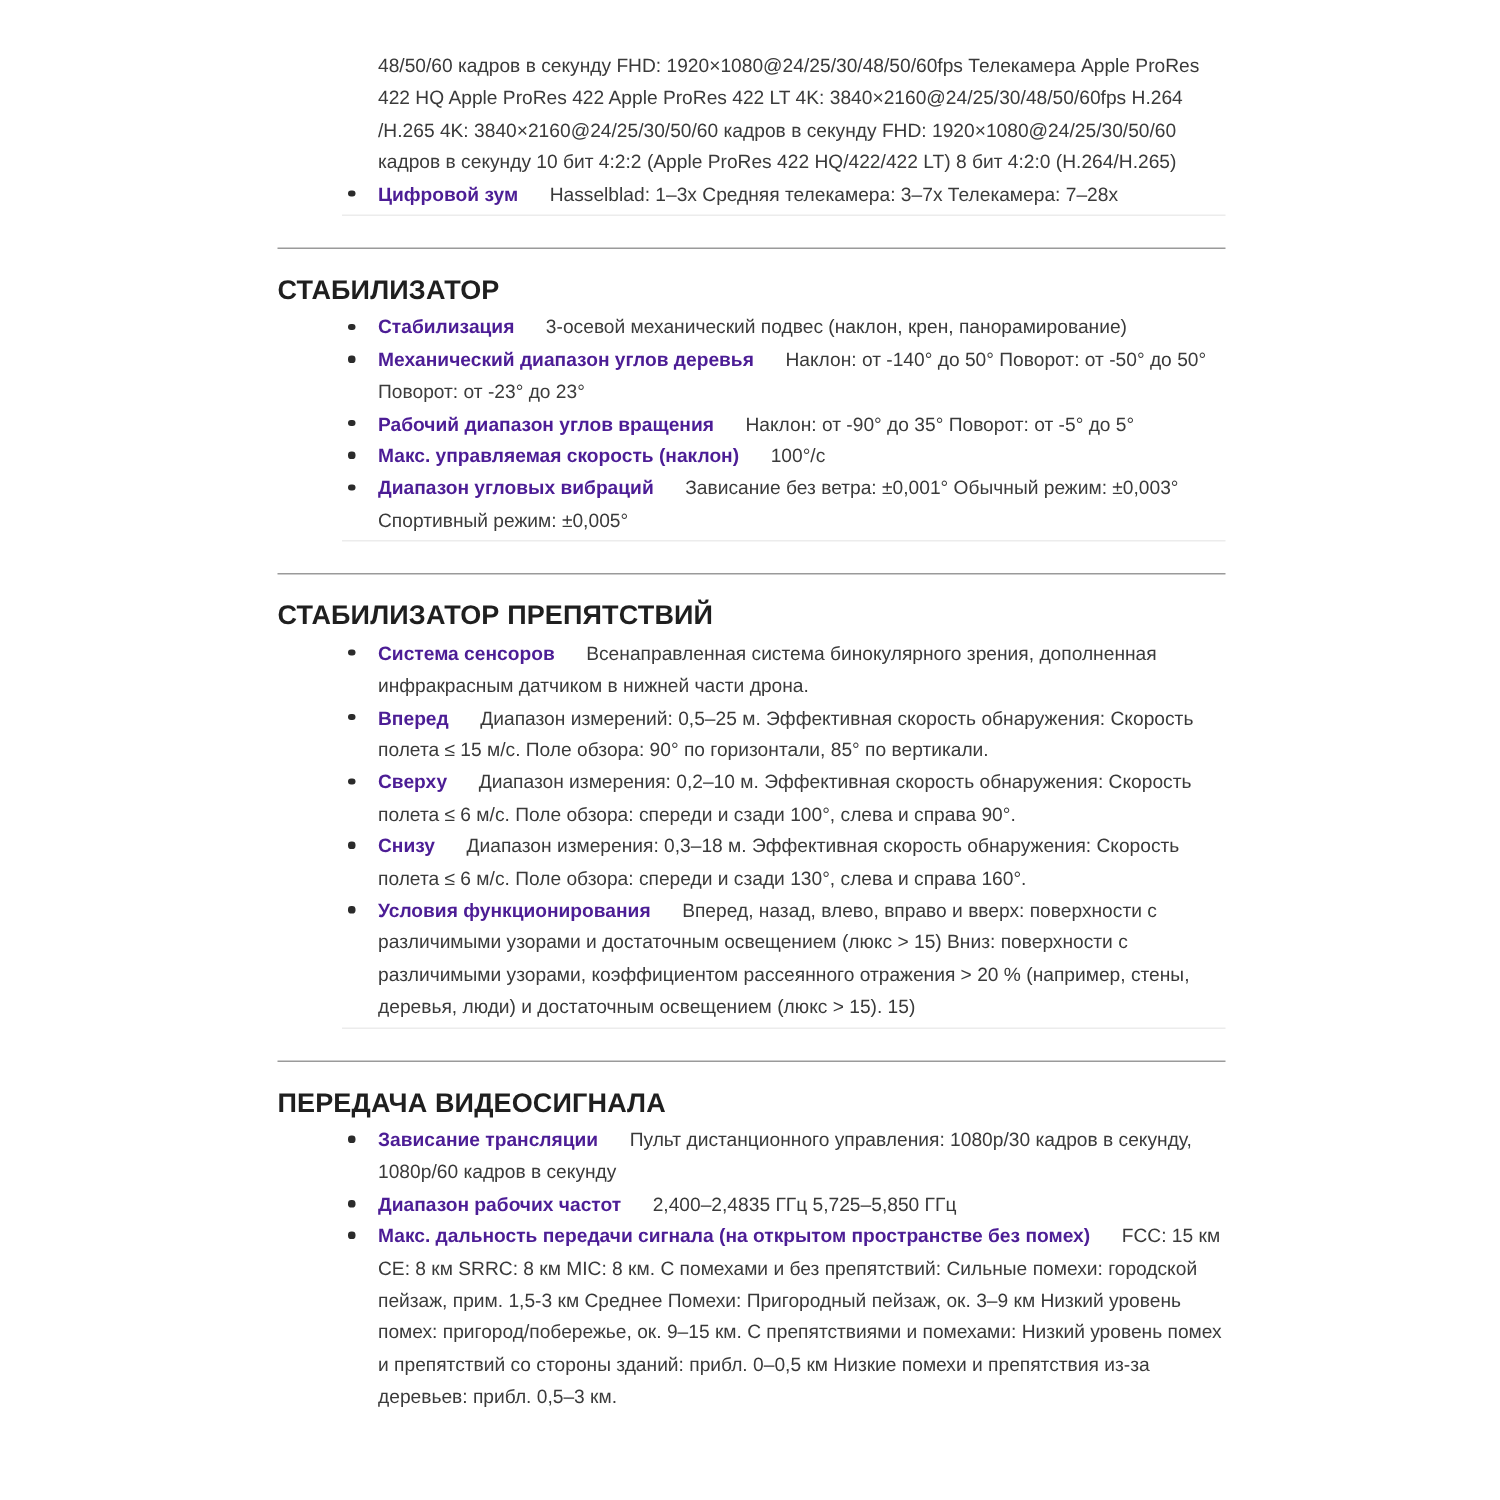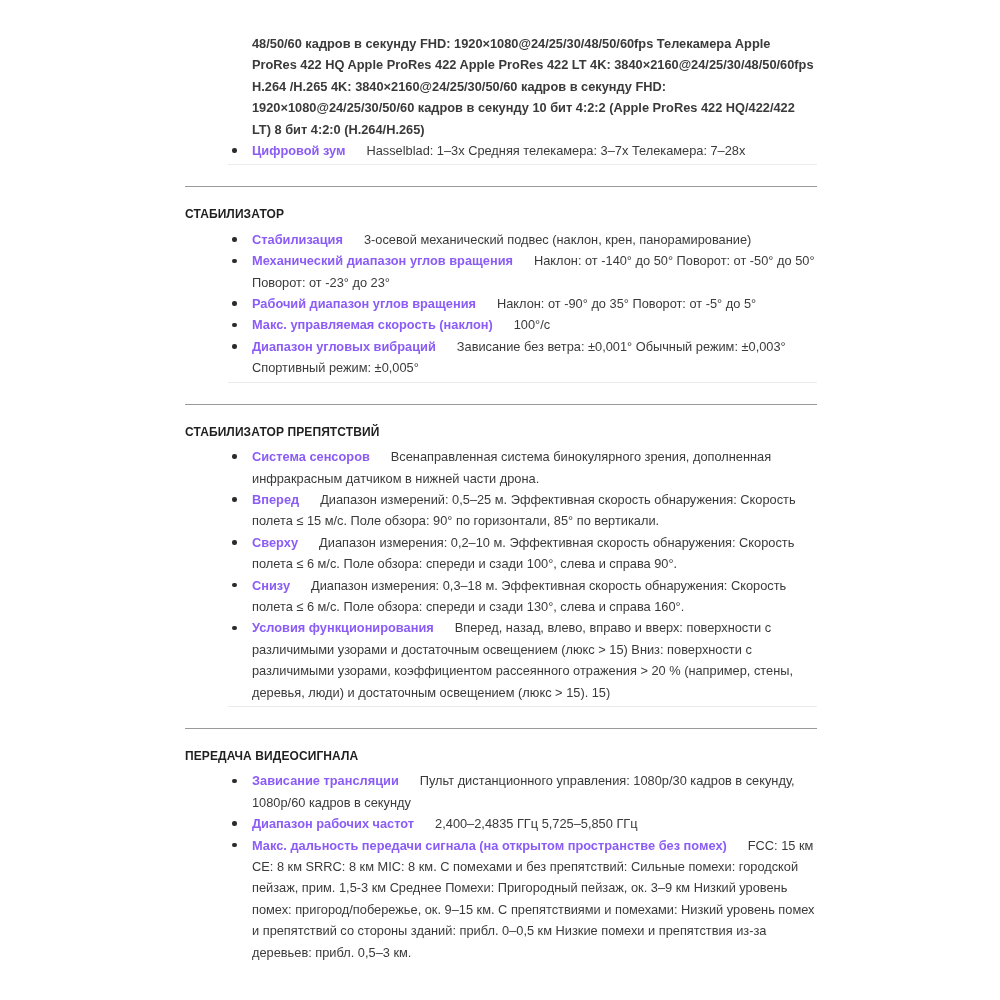--- a/index.html
+++ b/index.html
@@ -22,21 +22,20 @@
     position: absolute;
     left: 185px;
     top: 33px;
     width: 632px;
     font-size: 12.8px;
     line-height: 21.4px;
   }
   .continuation {
     margin: 0 0 0 67px;
     text-align: left;
-    font-weight: bold;
   }
   .spec-list {
     list-style: none;
     margin: 0;
     padding: 0;
   }
   .spec-item {
     position: relative;
     padding-left: 67px;
   }
@@ -44,36 +43,36 @@
     position: absolute;
     left: 47px;
     top: 8.3px;
     width: 4.5px;
     height: 4.5px;
     border-radius: 50%;
     background: #2b2b2b;
   }
   .spec-item .label {
     font-weight: bold;
-    color: #8b5cf6;
+    color: #4c1d95;
     margin-right: 21px;
   }
   .spec-item .label:empty { margin-right: 0; }
   .section-endline {
     border: 0;
     border-top: 1px solid #ececec;
     margin: 3px 0 0 43px;
   }
   .divider {
     border: 0;
     border-top: 1px solid #9a9a9a;
     margin: 21px 0 0 0;
   }
   .section-title {
-    font-size: 12px;
+    font-size: 18px;
     font-weight: bold;
     color: #1f1f1f;
     margin: 17px 0 3px 0;
     letter-spacing: 0.1px;
   }
 </style>
 </head>
 <body>
 
 <div class="page">
@@ -85,21 +84,21 @@
         <li class="spec-item"><span class="bullet"></span><span class="label">Цифровой зум</span><span class="value">Hasselblad: 1–3x Средняя телекамера: 3–7x Телекамера: 7–28x</span></li>
       </ul>
 
     <div id="sections">
         <section class="spec-section">
     <hr class="section-endline">
     <hr class="divider">
     <h2 class="section-title">СТАБИЛИЗАТОР</h2>
     <ul class="spec-list">
             <li class="spec-item"><span class="bullet"></span><span class="label">Стабилизация</span><span class="value">3-осевой механический подвес (наклон, крен, панорамирование)</span></li>
-            <li class="spec-item"><span class="bullet"></span><span class="label">Механический диапазон углов вращения</span><span class="value">Наклон: от -140° до 50° Поворот: от -50° до 50° Поворот: от -23° до 23°</span></li>
+            <li class="spec-item"><span class="bullet"></span><span class="label">Механический диапазон углов деревья</span><span class="value">Наклон: от -140° до 50° Поворот: от -50° до 50° Поворот: от -23° до 23°</span></li>
             <li class="spec-item"><span class="bullet"></span><span class="label">Рабочий диапазон углов вращения</span><span class="value">Наклон: от -90° до 35° Поворот: от -5° до 5°</span></li>
             <li class="spec-item"><span class="bullet"></span><span class="label">Макс. управляемая скорость (наклон)</span><span class="value">100°/с</span></li>
             <li class="spec-item"><span class="bullet"></span><span class="label">Диапазон угловых вибраций</span><span class="value">Зависание без ветра: ±0,001° Обычный режим: ±0,003° Спортивный режим: ±0,005°</span></li>
           </ul>
   </section>
         <section class="spec-section">
     <hr class="section-endline">
     <hr class="divider">
     <h2 class="section-title">СТАБИЛИЗАТОР ПРЕПЯТСТВИЙ</h2>
     <ul class="spec-list">

